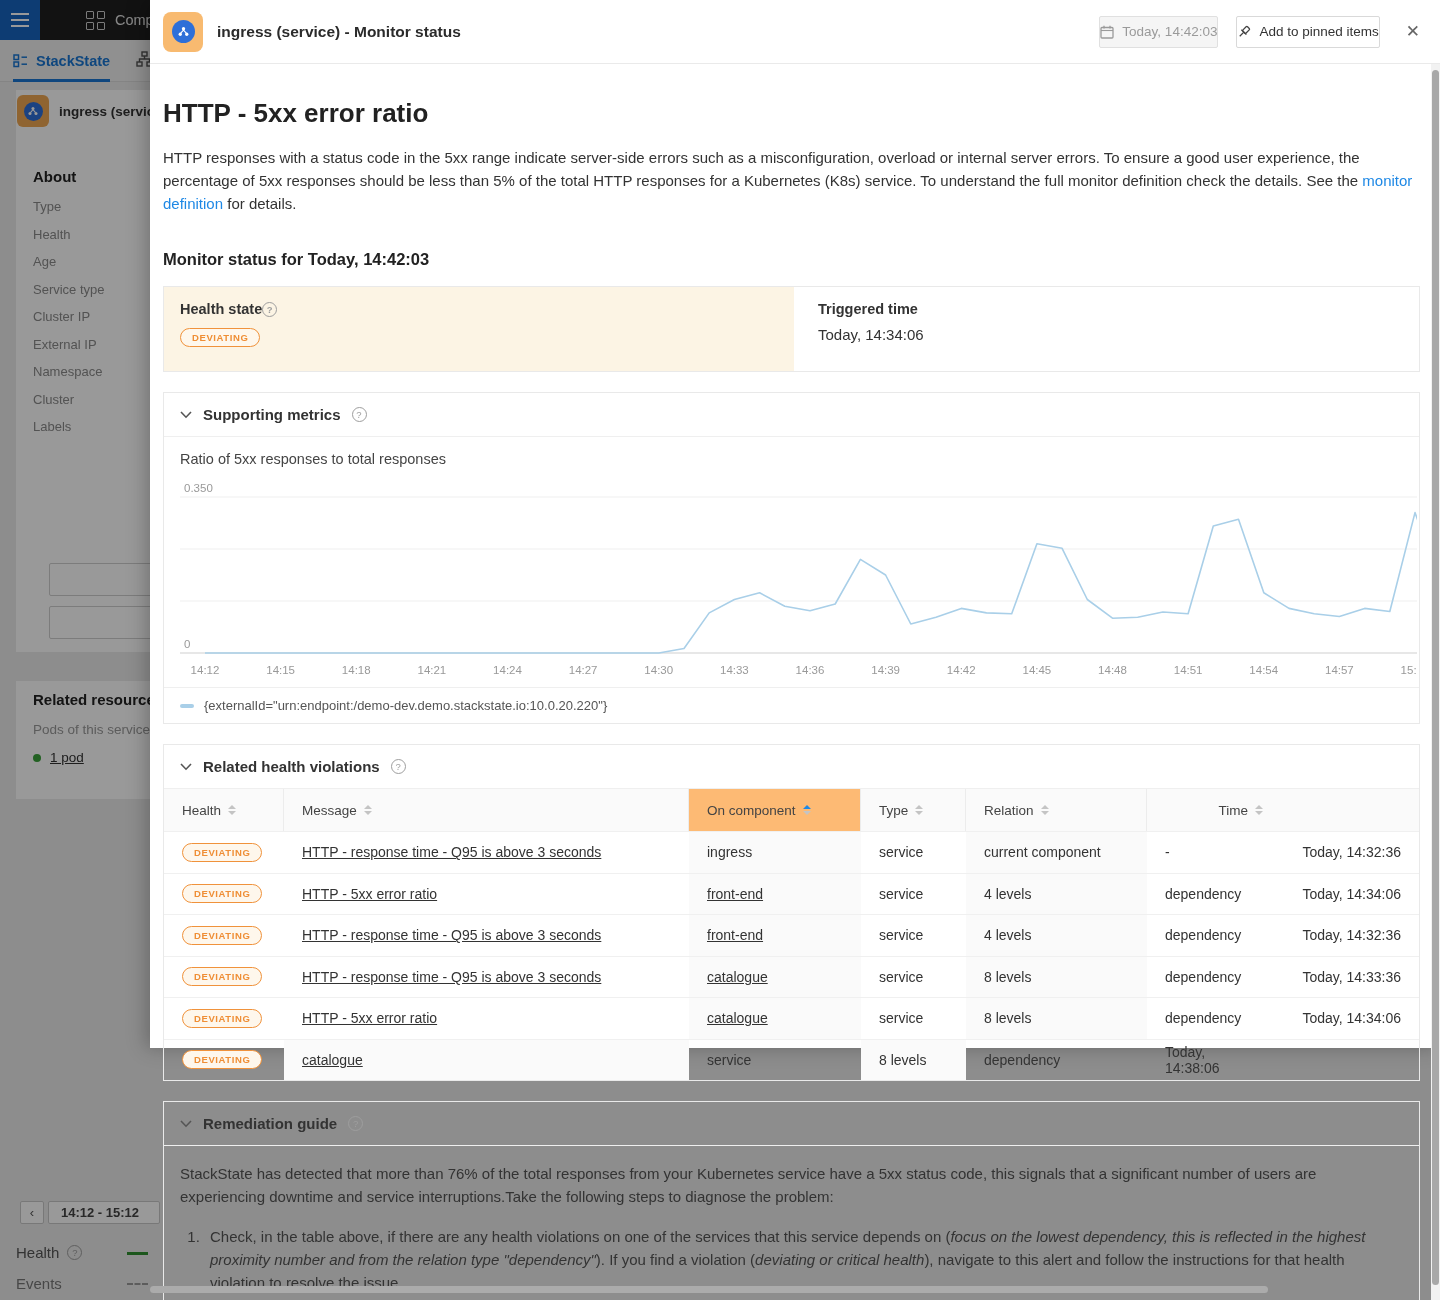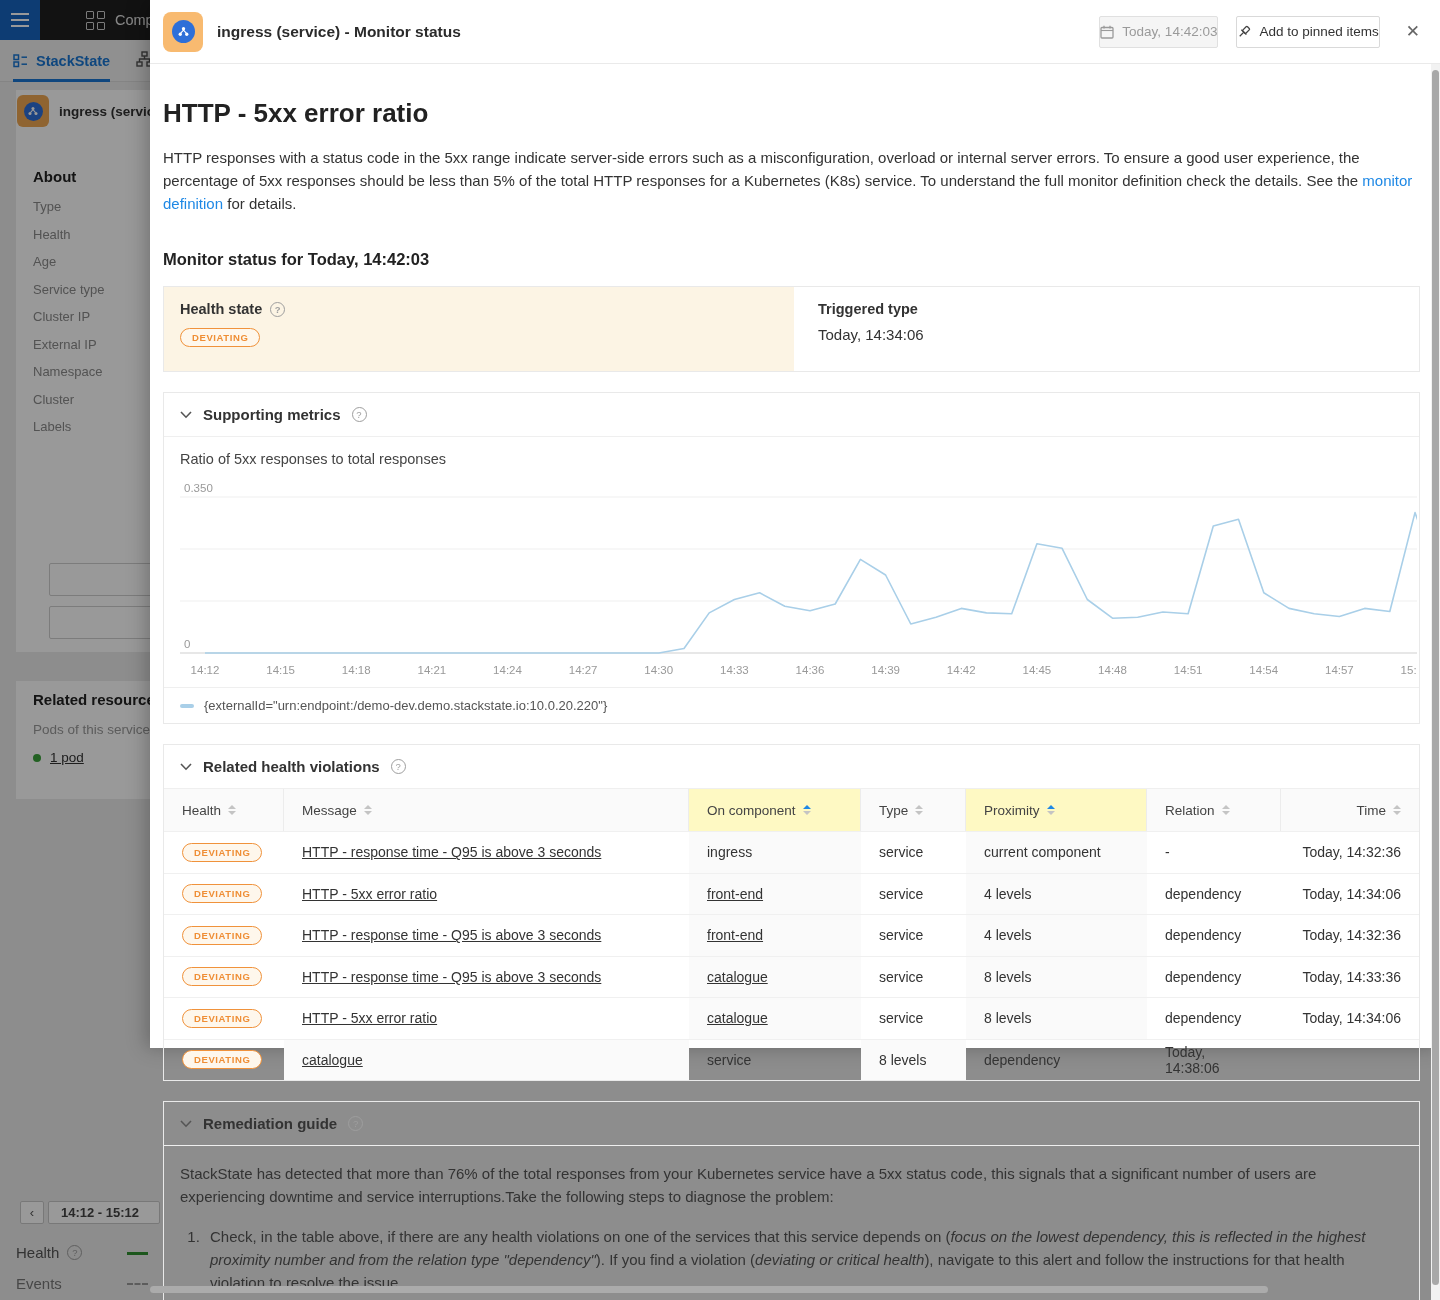--- a/index.html
+++ b/index.html
@@ -75,21 +75,21 @@
 
   .m-body { padding:0 20px 0 13px; }
   h1.title { font-size:26px; font-weight:bold; color:#222; margin-top:34px; }
   .desc { font-size:15px; color:#333; line-height:23px; margin-top:17px; width:1250px; }
   .link { color:#1E88E5; cursor:pointer; }
   h2.status-h { font-size:16.5px; font-weight:bold; color:#222; margin-top:35px; }
 
   .health-panel { margin-top:17px; width:1257px; border:1px solid #e9e9e9; display:flex; height:86px; }
   .hp-left { width:630px; background:#FCF4E4; padding:14px 16px; }
   .hp-right { flex:1; padding:14px 24px; }
-  .hp-label { font-size:14.5px; font-weight:bold; color:#333; display:flex; align-items:center; gap:8px; }
+  .hp-label { font-size:14.5px; font-weight:bold; color:#333; display:flex; align-items:center; gap:0; }
   .hp-value { font-size:15px; color:#333; margin-top:9px; }
   .badge { display:inline-block; margin-top:11px; padding:3px 11px; border:1px solid #F0923B;
     color:#EF8E35; background:#FEF7EC; border-radius:10px; font-size:9.5px; font-weight:bold;
     letter-spacing:0.6px; }
   .badge.flat { margin-top:0; }
 
   .section { margin-top:20px; width:1257px; border:1px solid #e9e9e9; }
   .sec-head { height:44px; display:flex; align-items:center; padding:0 16px; gap:11px;
     border-bottom:1px solid #efefef; }
   .sec-title { font-size:15px; font-weight:bold; color:#333; }
@@ -102,21 +102,21 @@
   .legend-row { border-top:1px solid #efefef; margin-top:6px; padding:10px 16px; display:flex;
     align-items:center; gap:10px; }
   .legend-swatch { width:14px; height:4px; border-radius:2px; background:#A9CFE8; }
   .legend-text { font-size:13px; color:#555; }
 
   .thead, .trow { display:grid; grid-template-columns:120px 405px 172px 105px 181px 134px 1fr; }
   .thead { background:#FAFAFA; height:42px; }
   .th { display:flex; align-items:center; gap:7px; padding-left:18px; font-size:13.5px; color:#444;
     border-right:1px solid #ececec; }
   .th:last-child { border-right:none; justify-content:flex-end; padding-right:18px; }
-  .th.hl { background:#fef9c3; }
+  .th.hl { background:#fdba74; }
   .sort { display:inline-flex; flex-direction:column; gap:2px; }
   .sort i { width:0; height:0; border-left:4px solid transparent; border-right:4px solid transparent; }
   .sort .up { border-bottom:4px solid #c4c4c4; }
   .sort .down { border-top:4px solid #c4c4c4; }
   .sort .up.active { border-bottom-color:#1E88E5; }
   .trow { height:41.5px; border-top:1px solid #f0f0f0; }
   .td { display:flex; align-items:center; padding-left:18px; font-size:14px; color:#333; }
   .td.hl { background:#FAFAFA; }
   .td.right { justify-content:flex-end; padding-right:18px; }
   .td a { color:#333; text-decoration:underline; }
@@ -274,21 +274,21 @@
       <div class="health-panel">
         <div class="hp-left">
           <div class="hp-label">
             <span>Health state</span>
             <span class="help">?</span>
           </div>
           <span class="badge">DEVIATING</span>
         </div>
         <div class="hp-right">
           <div class="hp-label">
-              <span>Triggered type</span>
+              <span>Triggered time</span>
             </div>
           <div class="hp-value">Today, 14:34:06</div>
         </div>
       </div>
 
       <div class="section">
         <div class="sec-head">
           <span class="chev">
             <svg width="12" height="8" viewBox="0 0 12 8">
                 <polyline points="1,1 6,6.2 11,1" fill="none" stroke="#555" stroke-width="1.6"></polyline>
@@ -364,27 +364,20 @@
                 <i class="down"></i>
               </span>
             </div>
             <div class="th">
               <span>Type</span>
               <span class="sort">
                 <i class="up"></i>
                 <i class="down"></i>
               </span>
             </div>
-            <div class="th hl">
-              <span>Proximity</span>
-              <span class="sort">
-                <i class="up active"></i>
-                <i class="down"></i>
-              </span>
-            </div>
             <div class="th">
               <span>Relation</span>
               <span class="sort">
                 <i class="up"></i>
                 <i class="down"></i>
               </span>
             </div>
             <div class="th">
               <span>Time</span>
               <span class="sort">

